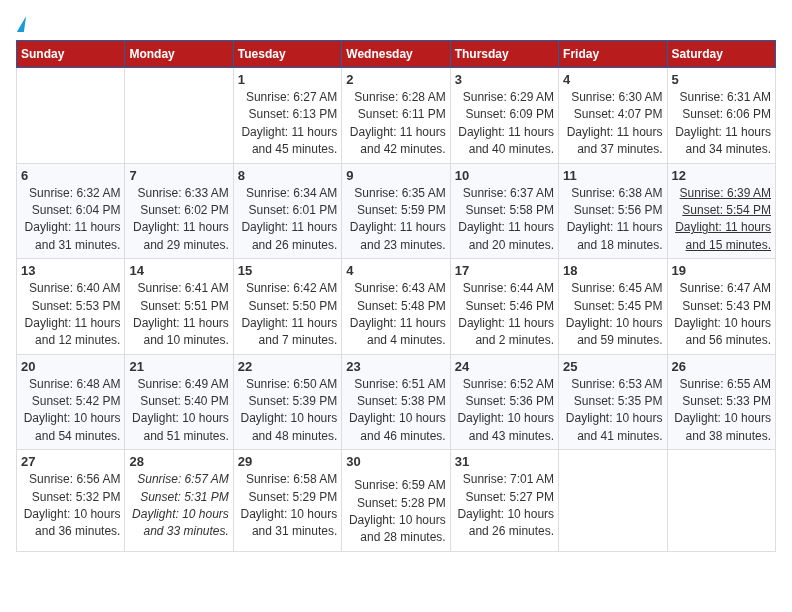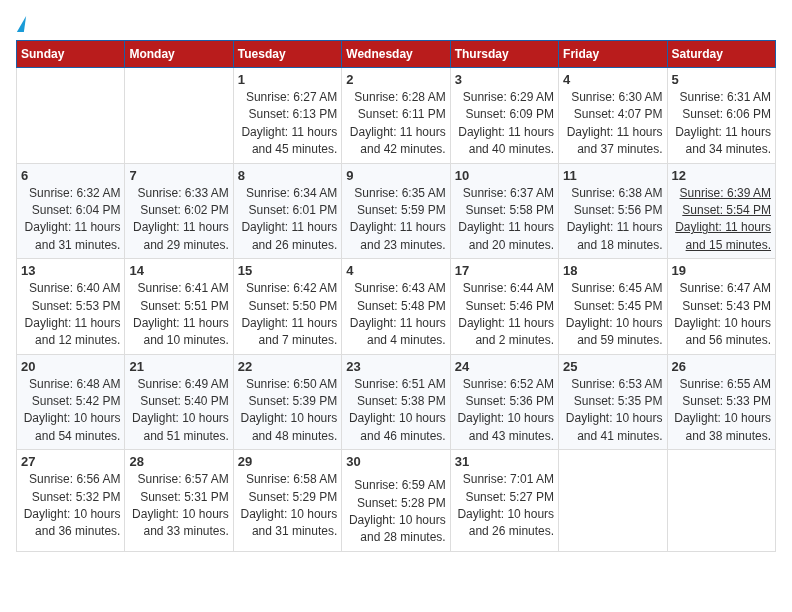--- a/index.html
+++ b/index.html
@@ -281,21 +281,21 @@
       </tr>
       <tr>
         <td>
           <span class="day-num">27</span>
           <div class="day-info" style="white-space: pre-line;">Sunrise: 6:56 AM
 Sunset: 5:32 PM
 Daylight: 10 hours and 36 minutes.</div>
         </td>
         <td>
           <span class="day-num">28</span>
-          <div class="day-info" style="white-space: pre-line;">Sunrise: 6:57 AM
+          <div class="day-info" style="white-space: pre-line; font-style: italic;">Sunrise: 6:57 AM
 Sunset: 5:31 PM
 Daylight: 10 hours and 33 minutes.</div>
         </td>
         <td>
           <span class="day-num">29</span>
           <div class="day-info" style="white-space: pre-line;">Sunrise: 6:58 AM
 Sunset: 5:29 PM
 Daylight: 10 hours and 31 minutes.</div>
         </td>
         <td>

